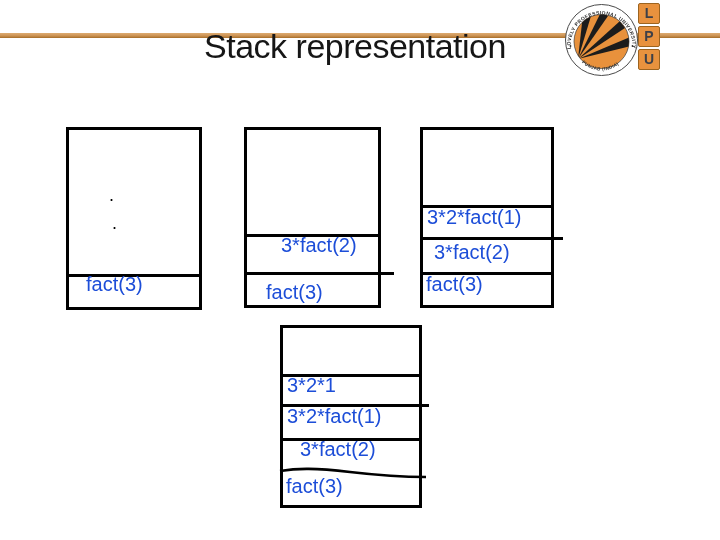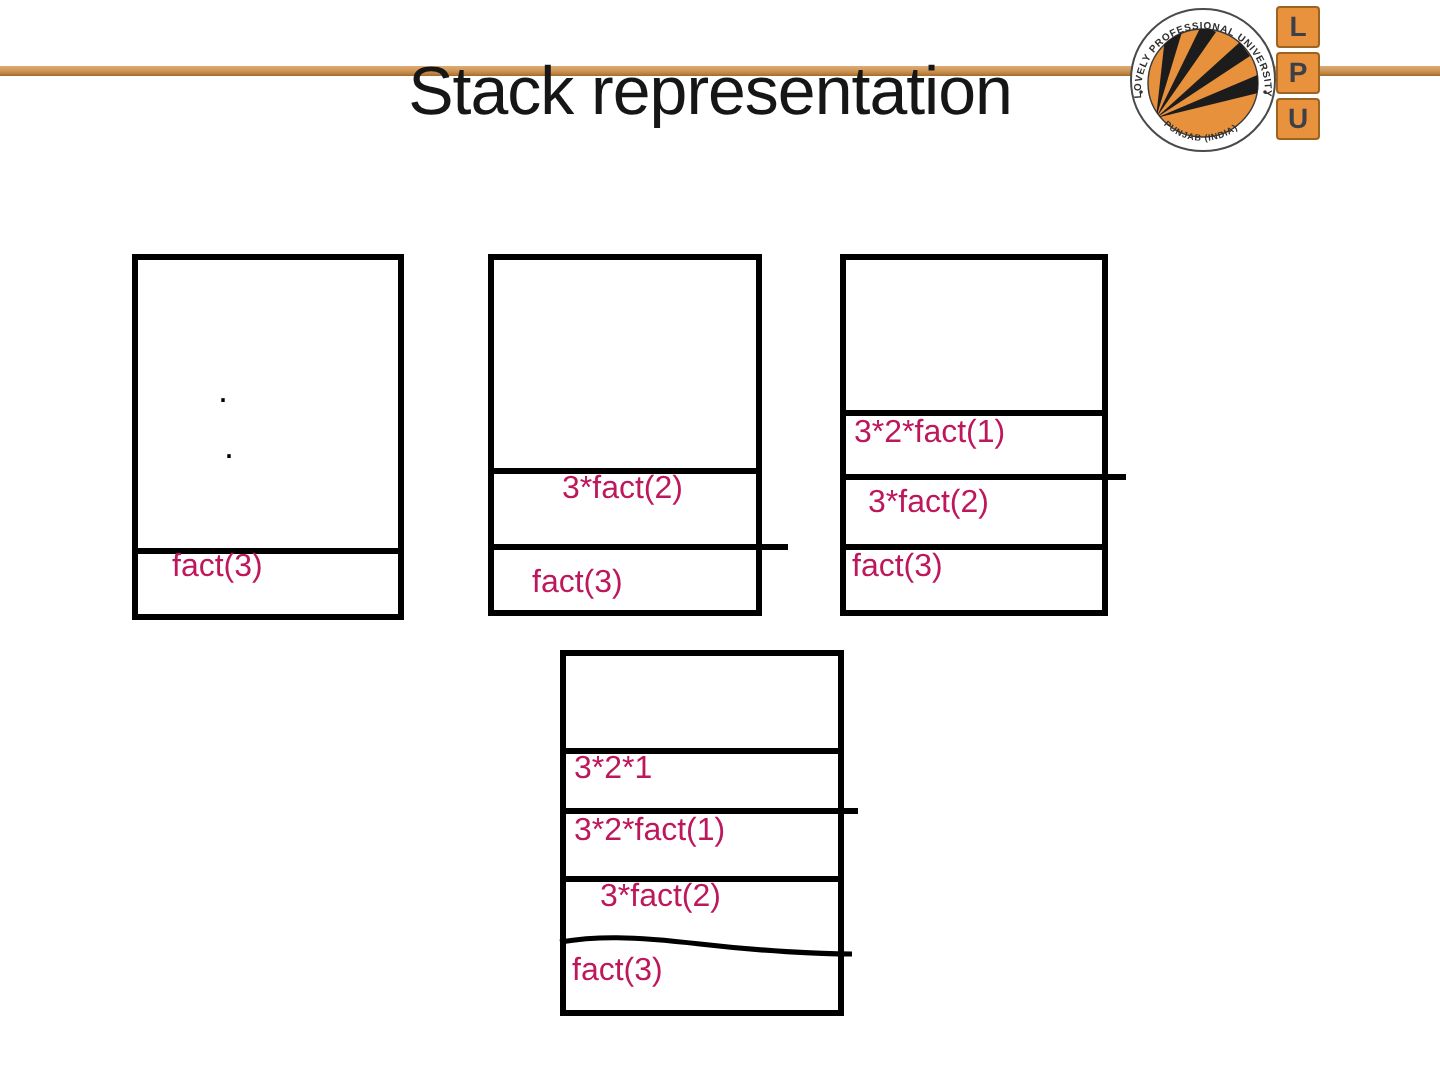--- a/index.html
+++ b/index.html
@@ -43,21 +43,21 @@
     position: absolute;
     border: 3px solid #000;
     box-sizing: border-box;
     background: transparent;
   }
   .stack-box .divider {
     position: absolute; height: 3px; background: #000; left: -3px; right: -3px;
   }
   .stack-box .frame-label {
     position: absolute;
-    font-size: 16px; line-height: 16px; color: #be185d;
+    font-size: 20px; line-height: 16px; color: #1d4ed8;
     white-space: nowrap;
   }
   .stack-box .ellipsis-dot {
     position: absolute;
     font-size: 18px; line-height: 18px; color: #000;
   }
   .wavy-divider { position: absolute; overflow: visible; }
 </style>
 </head>
 <body>

